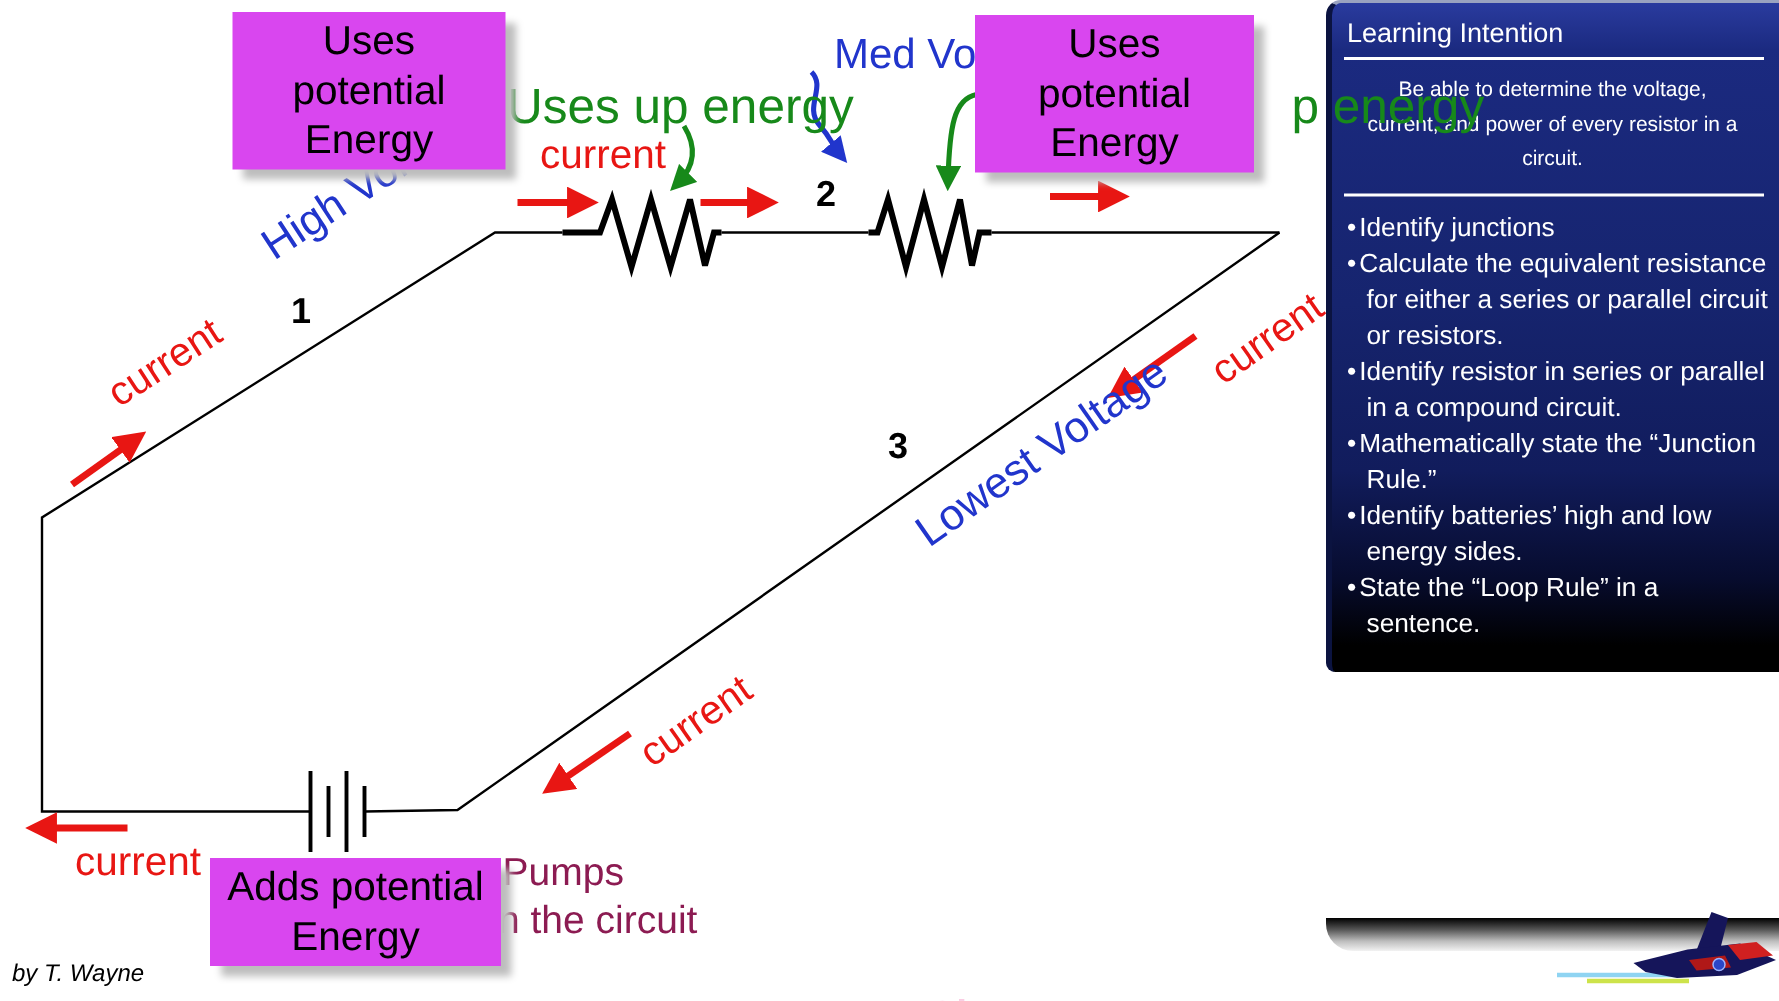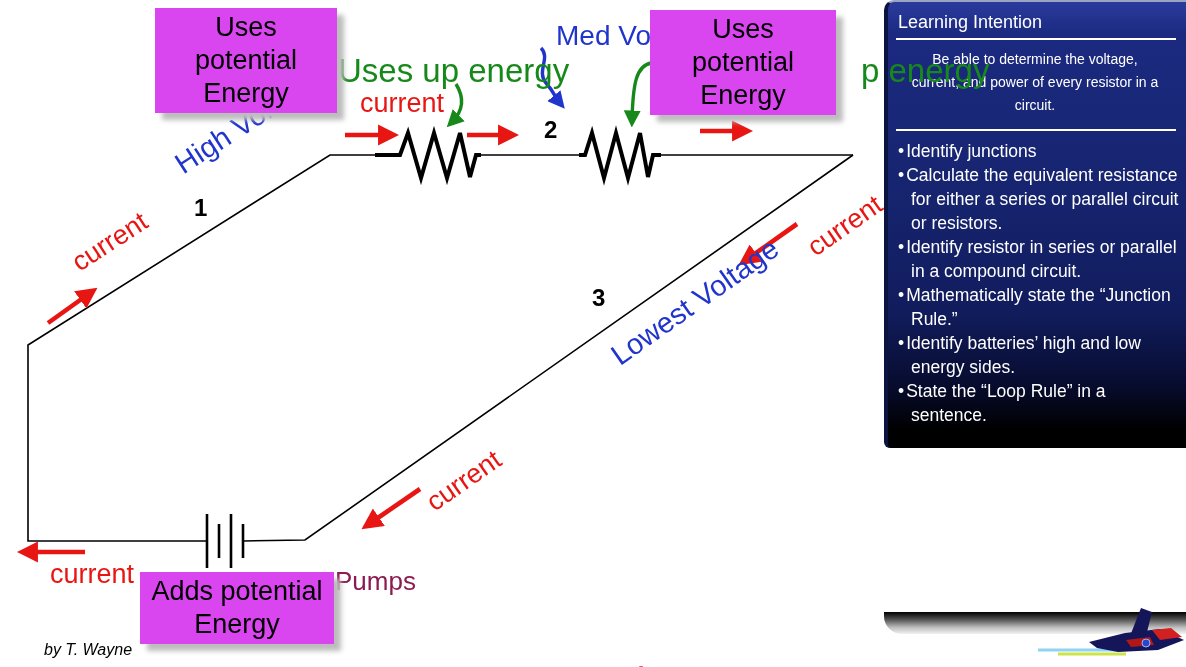--- a/index.html
+++ b/index.html
@@ -36,21 +36,21 @@
     background:linear-gradient(180deg,#000000 0%,#555555 35%,#bdbdbd 70%,#f2f2f2 100%);
     border-radius:0 0 0 18px;
   }
   .panel .hdr{font-size:18px; font-weight:normal; margin:4px 0 5px 2px; line-height:1.15;}
   .panel .rule{height:2px; background:#ffffff; margin:0 0 8px 0;}
   .panel .body{font-size:14px; line-height:23px; margin:2px 0 12px 12px; width:254px;text-align:center;}
   .panel ul{list-style:none; margin:4px 0 0 2px; padding:0; font-size:17.5px; line-height:24px;}
   .panel li{padding-left:13px; text-indent:-13px; width:268px;}
   .panel li::before{content:"\2022"; margin-right:2px;}
   
-  .credit{left:8px; top:641px; font-size:16px; font-style:italic; color:#000; z-index:2;margin-left:36px;}
+  .credit{left:8px; top:641px; font-size:16px; font-style:italic; color:#000; z-index:2;}
   .site{left:487px; top:637px; font-size:26px; font-weight:bold; color:#ec4899; letter-spacing:0.3px; z-index:2;margin-top:24px;}
   .svg-layer{left:0; top:0; z-index:2;}
 </style>
 </head>
 <body>
 
 <div class="canvas">
 
   <div class="abs panel">
     <div class="hdr">Learning Intention</div>
@@ -149,20 +149,21 @@
   <div class="abs lbl green" style="left:836px; top:54px; z-index:2;margin-left:25px;">p energy</div>
 
   <div class="abs lbl red rot" style="left:110px; top:242px; z-index:2;">current</div>
   <div class="abs lbl red" style="left:360px; top:90px; z-index:2;">current</div>
   <div class="abs lbl red" style="left:714px; top:89px; z-index:2;">current</div>
   <div class="abs lbl red rot35" style="left:845px; top:226px; z-index:2;">current</div>
   <div class="abs lbl red rot35" style="left:464px; top:481px; z-index:2;">current</div>
   <div class="abs lbl red" style="left:50px; top:561px; z-index:2;">current</div>
 
   <div class="abs lbl maroon" style="left:335px; top:568px; z-index:2;">Pumps</div>
+  <div class="abs lbl maroon" style="left:332px; top:600px; z-index:2;">n the circuit</div>
 
   <div class="abs callout" style="left:155px; top:8px; width:162px;">Uses potential Energy</div>
   <div class="abs callout" style="left:650px; top:10px; width:166px;">Uses potential Energy</div>
   <div class="abs callout" style="left:140px; top:572px; width:174px;">Adds potential Energy</div>
 
   <div class="abs credit">by T. Wayne</div>
   <div class="abs site">MrWaynesClass.com</div>
 
 </div>
 

